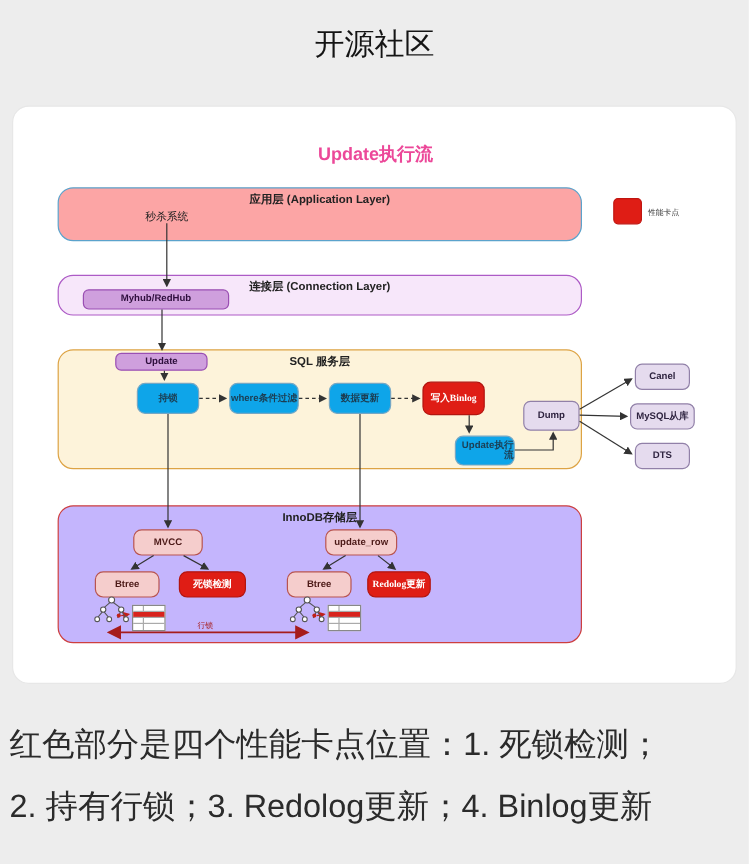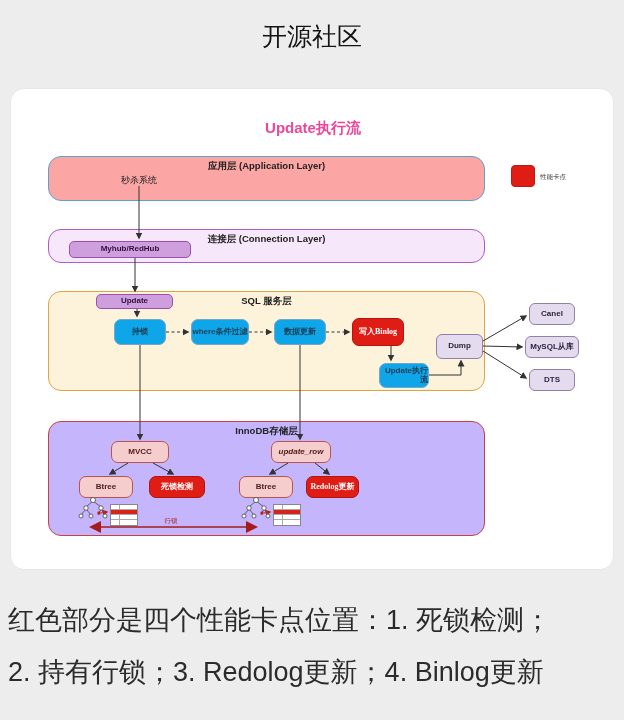--- a/index.html
+++ b/index.html
@@ -76,21 +76,21 @@
     <div class="node lav" style="left:425px; top:245px; width:47px; height:25px;">Dump</div>
 
     <div class="node lav" style="left:518px; top:214px; width:46px; height:22px;">Canel</div>
     <div class="node lav" style="left:514px; top:247px; width:54px; height:22px;">MySQL从库</div>
     <div class="node lav" style="left:518px; top:280px; width:46px; height:22px;">DTS</div>
 
     <div class="layer layer-innodb">
       <div class="layer-title">InnoDB存储层</div>
     </div>
     <div class="node pink" style="left:100px; top:352px; width:58px; height:22px;">MVCC</div>
-    <div class="node pink" style="left:260px; top:352px; width:60px; height:22px;font-style:italic;">update_row</div>
+    <div class="node pink" style="left:260px; top:352px; width:60px; height:22px;">update_row</div>
     <div class="node pink" style="left:68px; top:387px; width:54px; height:22px;">Btree</div>
     <div class="node red" style="left:138px; top:387px; width:56px; height:22px;">死锁检测</div>
     <div class="node pink" style="left:228px; top:387px; width:54px; height:22px;">Btree</div>
     <div class="node red" style="left:295px; top:387px; width:53px; height:22px;">Redolog更新</div>
 
     <div class="mini-table" style="left:99px; top:415px;">
       <div class="vline"></div>
       <div class="mrow"></div>
       <div class="mrow hot"></div>
       <div class="mrow"></div>

